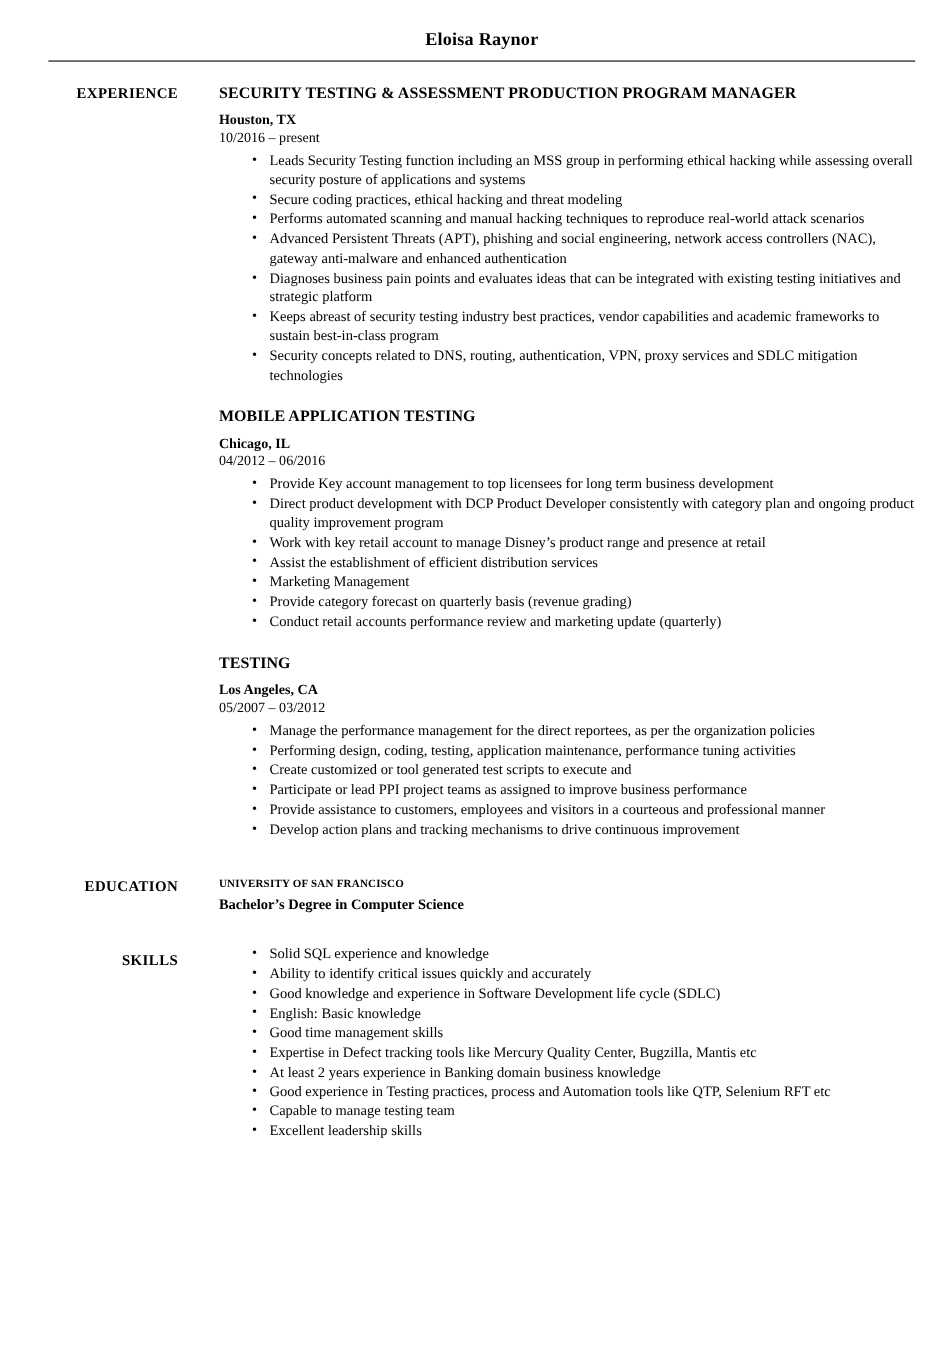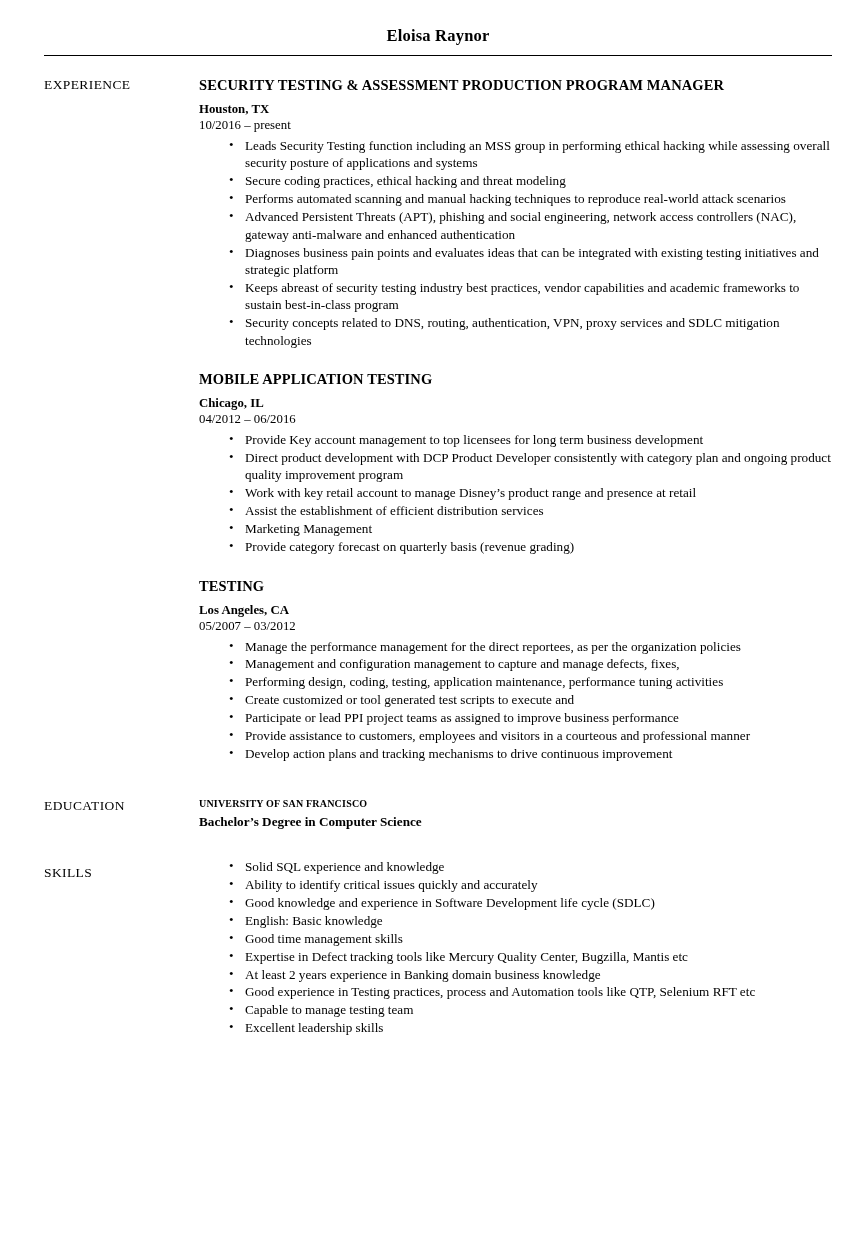--- a/index.html
+++ b/index.html
@@ -44,23 +44,24 @@
     border-top: 1.3px solid #000;
     margin: 9px 0 0 0;
   }
   .section {
     display: flex;
     align-items: flex-start;
   }
   .section-label {
     width: 118px;
     flex: 0 0 118px;
-    font-weight: normal;
+    font-weight: bold;
     font-size: 13.5px;
     letter-spacing: 0.4px;
+    text-align: right;
     padding-right: 0;
     padding-top: 9px;
   }
   .section-body {
     flex: 1 1 auto;
     padding-left: 37px;
     padding-top: 9px;
   }
   .job-title {
     font-weight: bold;
@@ -150,30 +151,30 @@
         <div class="job-title">MOBILE APPLICATION TESTING</div>
         <div class="job-location">Chicago, IL</div>
         <div class="job-dates">04/2012 – 06/2016</div>
         <ul class="bullets">
           <li>Provide Key account management to top licensees for long term business development</li>
           <li>Direct product development with DCP Product Developer consistently with category plan and ongoing product quality improvement program</li>
           <li>Work with key retail account to manage Disney’s product range and presence at retail</li>
           <li>Assist the establishment of efficient distribution services</li>
           <li>Marketing Management</li>
           <li>Provide category forecast on quarterly basis (revenue grading)</li>
+          <li>Conduct retail accounts performance review and marketing update (quarterly)</li>
         </ul>
       </div>
 
       <div class="job-block">
         <div class="job-title">TESTING</div>
         <div class="job-location">Los Angeles, CA</div>
         <div class="job-dates">05/2007 – 03/2012</div>
         <ul class="bullets">
           <li>Manage the performance management for the direct reportees, as per the organization policies</li>
-          <li>Management and configuration management to capture and manage defects, fixes,</li>
           <li>Performing design, coding, testing, application maintenance, performance tuning activities</li>
           <li>Create customized or tool generated test scripts to execute and</li>
           <li>Participate or lead PPI project teams as assigned to improve business performance</li>
           <li>Provide assistance to customers, employees and visitors in a courteous and professional manner</li>
           <li>Develop action plans and tracking mechanisms to drive continuous improvement</li>
         </ul>
       </div>
 
     </div>
   </div>

